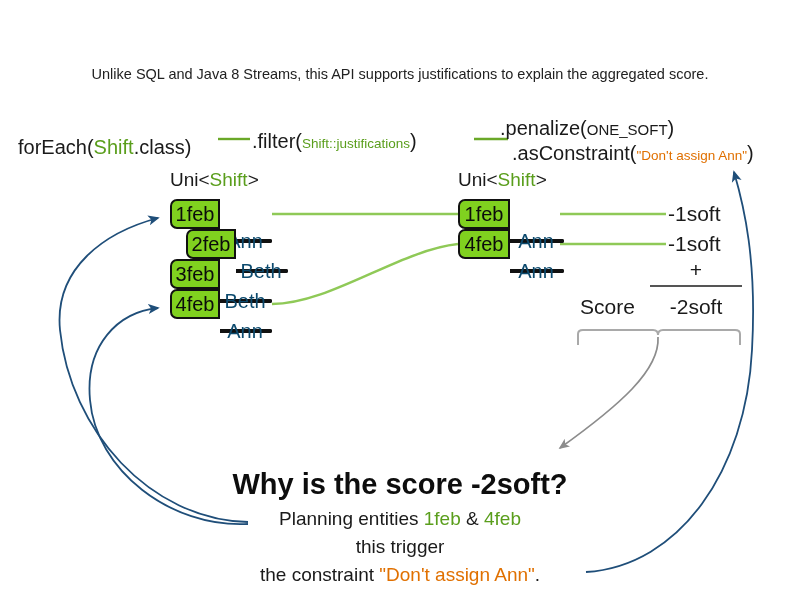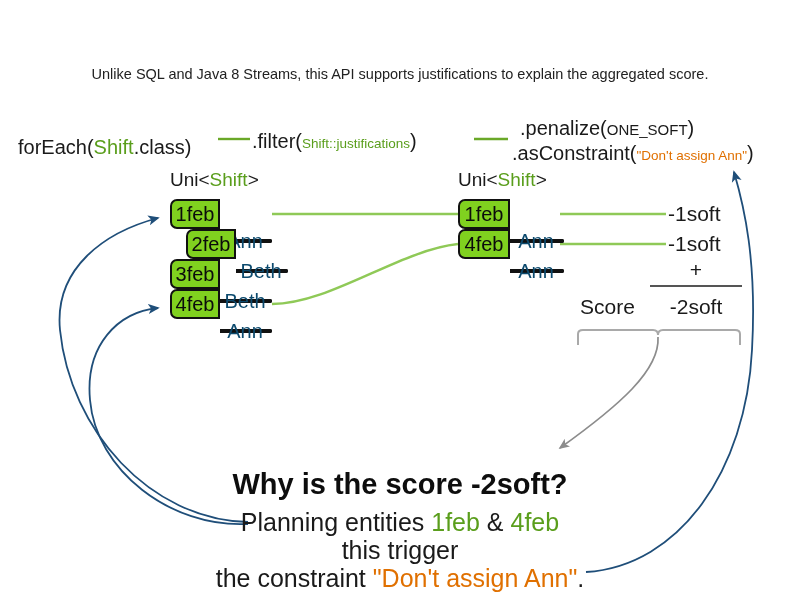--- a/index.html
+++ b/index.html
@@ -25,21 +25,21 @@
   }
 
   
   .code{position:absolute;font-size:20px;color:#1a1a1a;white-space:nowrap;}
   .code .g{color:#5a9e1c;}
   .code .o{color:#e07000;}
   .small{font-size:15px;}
   .xsmall{font-size:13.5px;}
   #codeForEach{left:18px;top:130px;margin-top:6px;}
   #codeFilter{left:252px;top:130px;}
-  #codePenalize{left:520px;top:117px;}
+  #codePenalize{left:500px;top:117px;}
   #codeAsConstraint{left:512px;top:142px;}
 
   
   .unilabel{position:absolute;font-size:19px;color:#1a1a1a;white-space:nowrap;}
   .unilabel .g{color:#5a9e1c;}
   #uniLeft{left:170px;top:169px;}
   #uniRight{left:458px;top:169px;}
 
   
   .shiftbox{
@@ -70,21 +70,21 @@
   #plusSign{position:absolute;left:650px;top:258px;width:92px;text-align:center;font-size:21px;color:#1a1a1a;}
   #sumRule{position:absolute;left:650px;top:285px;width:92px;height:2px;background:#555555;}
   #scoreWord{position:absolute;left:580px;top:295px;font-size:21px;color:#1a1a1a;white-space:nowrap;}
   #scoreValue{position:absolute;left:650px;top:295px;width:92px;text-align:center;font-size:21px;color:#1a1a1a;white-space:nowrap;}
 
   
   #whyHeading{
     position:absolute;left:150px;top:468px;width:500px;text-align:center;
     font-size:29px;font-weight:bold;color:#0d0d0d;
   }
-  .explain{position:absolute;left:150px;width:500px;text-align:center;font-size:25px;color:#1a1a1a;white-space:nowrap;}
+  .explain{position:absolute;left:150px;width:500px;text-align:center;font-size:19px;color:#1a1a1a;white-space:nowrap;}
   .explain .g{color:#5a9e1c;}
   .explain .o{color:#e07000;}
   #explain1{top:508px;}
   #explain2{top:536px;}
   #explain3{top:564px;}
 </style>
 </head>
 <body>
 
 <div id="stage">

